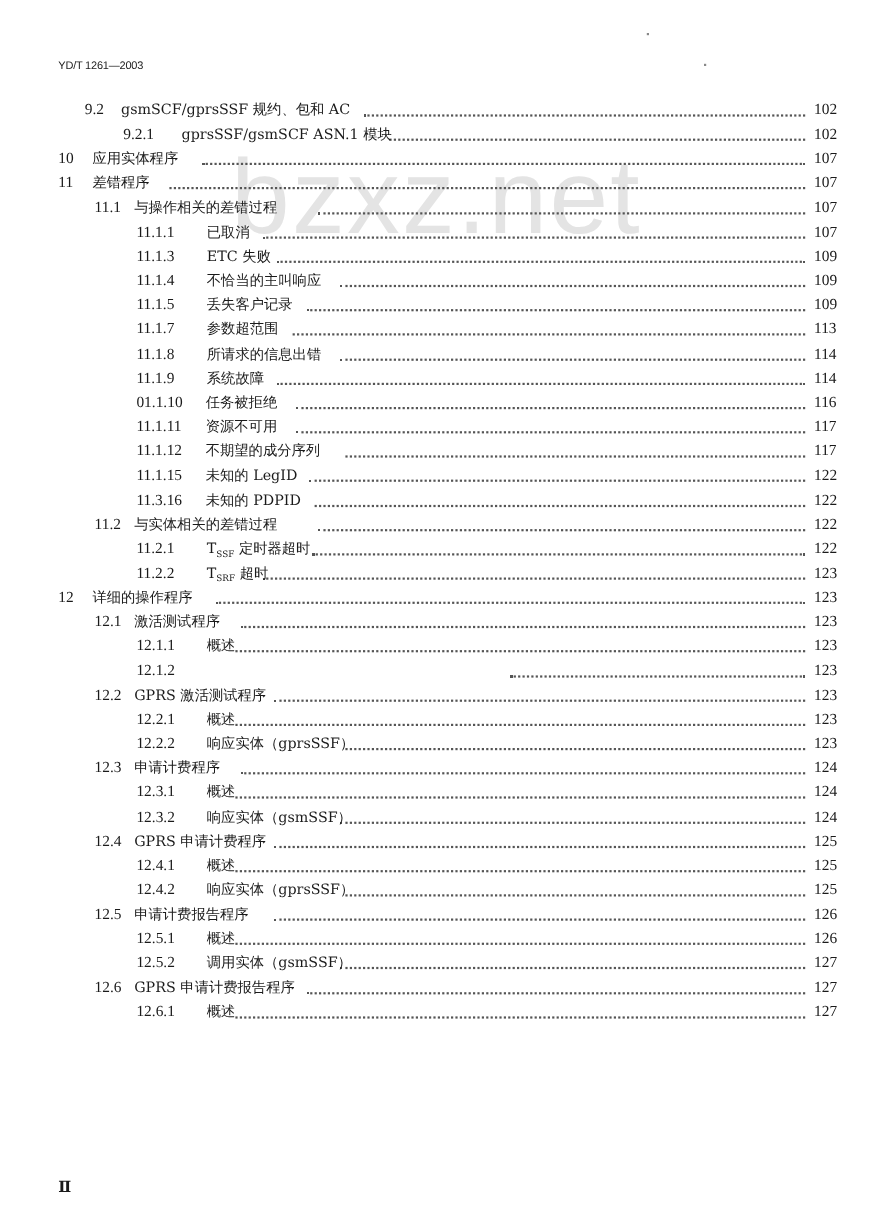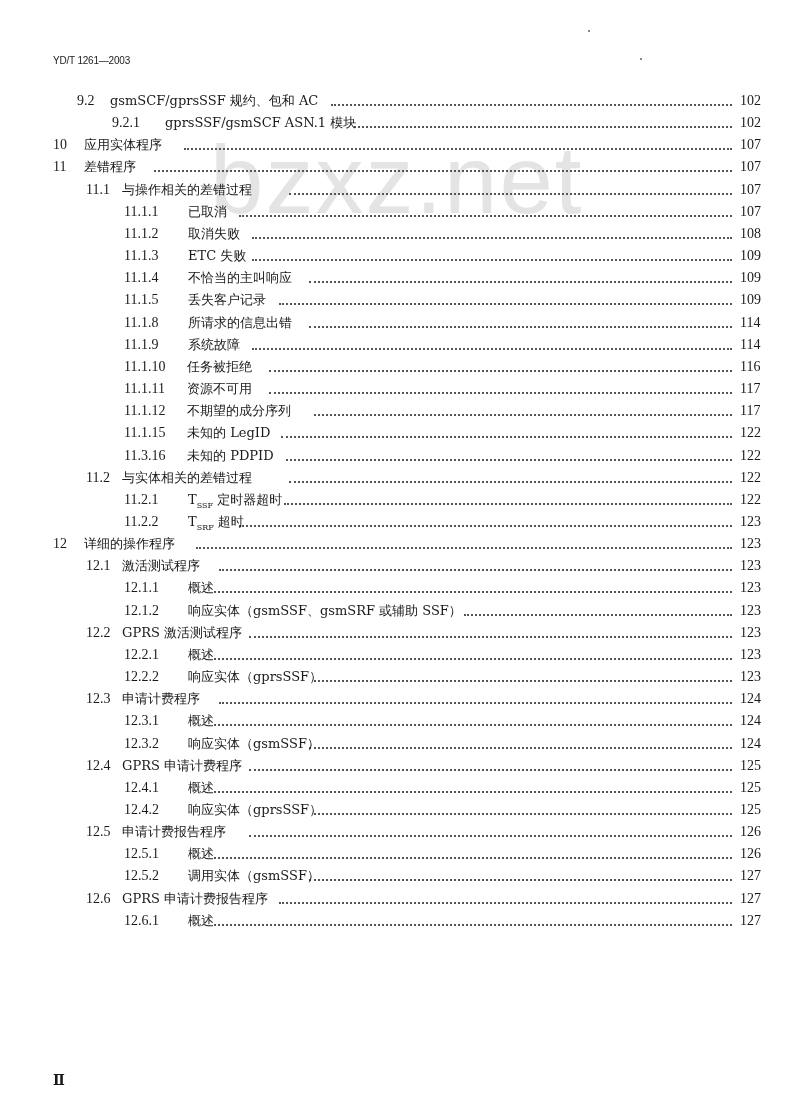--- a/index.html
+++ b/index.html
@@ -129,57 +129,57 @@
       <span class="toc-title">与操作相关的差错过程</span>
       <span class="toc-page">107</span>
     </div>
     <div class="toc-row lvl3">
       <span class="toc-num">11.1.1</span>
       <span class="toc-leader" style="left: 239px;"></span>
       <span class="toc-title">已取消</span>
       <span class="toc-page">107</span>
     </div>
     <div class="toc-row lvl3">
-      <span class="toc-num">11.1.2</span>
-      <span class="toc-leader" style="left: 252px;"></span>
-      <span class="toc-title">取消失败</span>
-      <span class="toc-page">108</span>
-    </div>
-    <div class="toc-row lvl3">
       <span class="toc-num">11.1.3</span>
       <span class="toc-leader" style="left: 252px;"></span>
       <span class="toc-title">ETC 失败</span>
       <span class="toc-page">109</span>
     </div>
     <div class="toc-row lvl3">
       <span class="toc-num">11.1.4</span>
       <span class="toc-leader" style="left: 309px;"></span>
       <span class="toc-title">不恰当的主叫响应</span>
       <span class="toc-page">109</span>
     </div>
     <div class="toc-row lvl3">
       <span class="toc-num">11.1.5</span>
       <span class="toc-leader" style="left: 279px;"></span>
       <span class="toc-title">丢失客户记录</span>
       <span class="toc-page">109</span>
     </div>
     <div class="toc-row lvl3">
+      <span class="toc-num">11.1.7</span>
+      <span class="toc-leader" style="left: 266px;"></span>
+      <span class="toc-title">参数超范围</span>
+      <span class="toc-page">113</span>
+    </div>
+    <div class="toc-row lvl3">
       <span class="toc-num">11.1.8</span>
       <span class="toc-leader" style="left: 309px;"></span>
       <span class="toc-title">所请求的信息出错</span>
       <span class="toc-page">114</span>
     </div>
     <div class="toc-row lvl3">
       <span class="toc-num">11.1.9</span>
       <span class="toc-leader" style="left: 252px;"></span>
       <span class="toc-title">系统故障</span>
       <span class="toc-page">114</span>
     </div>
     <div class="toc-row lvl3w">
-      <span class="toc-num">11.1.10</span>
+      <span class="toc-num">01.1.10</span>
       <span class="toc-leader" style="left: 269px;"></span>
       <span class="toc-title">任务被拒绝</span>
       <span class="toc-page">116</span>
     </div>
     <div class="toc-row lvl3w">
       <span class="toc-num">11.1.11</span>
       <span class="toc-leader" style="left: 269px;"></span>
       <span class="toc-title">资源不可用</span>
       <span class="toc-page">117</span>
     </div>
@@ -233,21 +233,20 @@
     </div>
     <div class="toc-row lvl3">
       <span class="toc-num">12.1.1</span>
       <span class="toc-leader" style="left: 214px;"></span>
       <span class="toc-title">概述</span>
       <span class="toc-page">123</span>
     </div>
     <div class="toc-row lvl3">
       <span class="toc-num">12.1.2</span>
       <span class="toc-leader" style="left: 464px;"></span>
-      <span class="toc-title">响应实体（gsmSSF、gsmSRF 或辅助 SSF）</span>
       <span class="toc-page">123</span>
     </div>
     <div class="toc-row lvl2">
       <span class="toc-num">12.2</span>
       <span class="toc-leader" style="left: 249px;"></span>
       <span class="toc-title">GPRS 激活测试程序</span>
       <span class="toc-page">123</span>
     </div>
     <div class="toc-row lvl3">
       <span class="toc-num">12.2.1</span>

